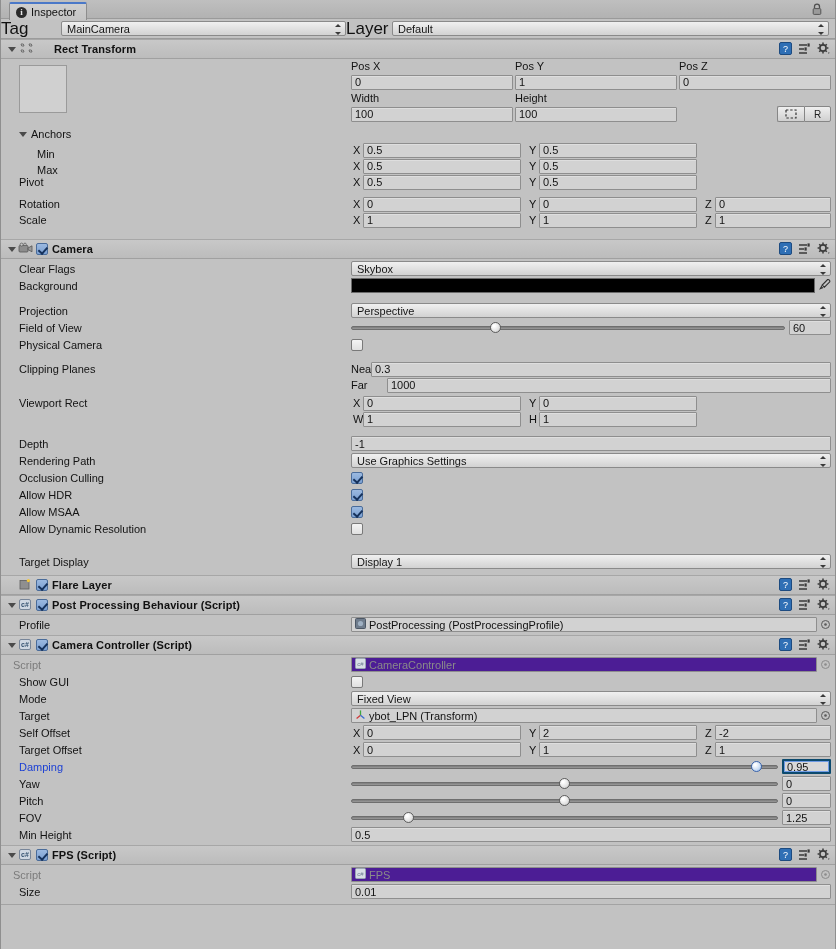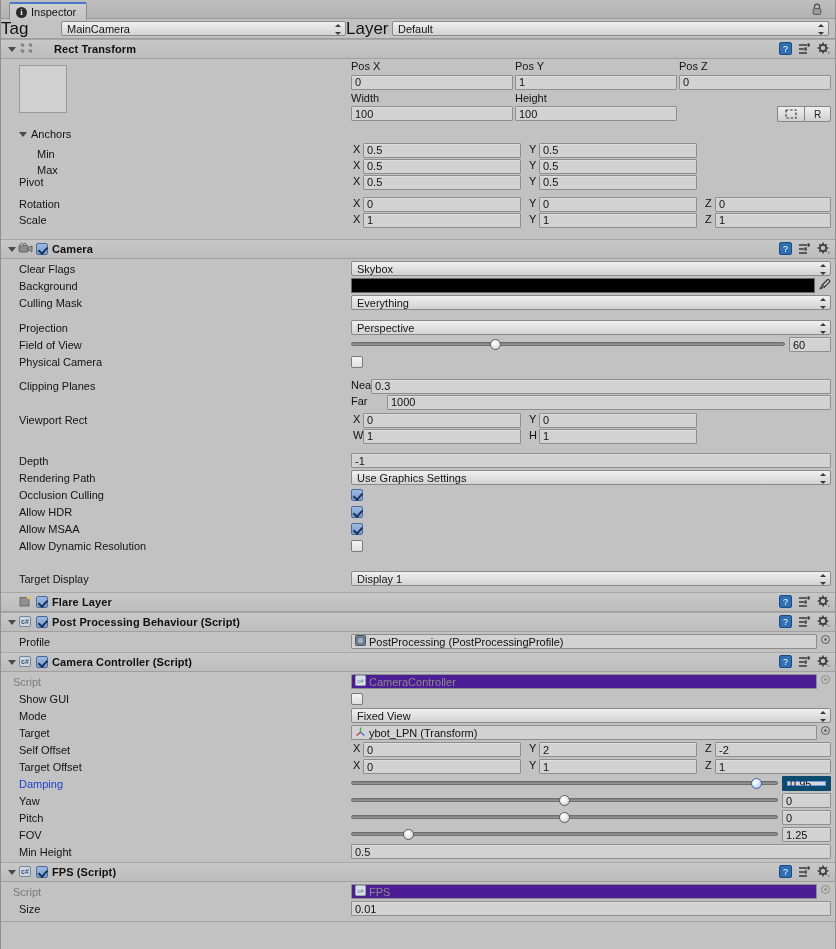--- a/index.html
+++ b/index.html
@@ -137,37 +137,37 @@
     color: #131313;
     white-space: nowrap;
   }
   .label.indent2 { padding-left: 36px; margin-top: 8px; }
   .label.dim { color: #7b7b7b; padding-left: 12px; }
   .label.blue { color: #1b3fd4; }
 
   .fields {
     position: absolute;
     left: 350px; right: 4px;
-    display: flex; align-items: flex-start;
+    display: flex; align-items: center;
   }
 
   
   .field {
     height: 15px;
     background: #d2d2d2;
     border: 1px solid #8e8e8e;
     border-radius: 1px;
     display: flex; align-items: center;
     padding: 0 3px;
     font-size: 11px;
     color: #131313;
     white-space: nowrap; overflow: hidden;
     box-shadow: inset 0 1px 0 rgba(255,255,255,.28);
   }
-  .field.focus { border: 5px solid #0c4a6e; box-shadow: 0 0 0 1px #6d9ae4 inset; background: #d8d8d8; }
+  .field.focus { border: 2px solid #0c4a6e; box-shadow: 0 0 0 1px #6d9ae4 inset; background: #d8d8d8; }
   .axis {
     width: 12px; text-align: left; font-size: 11px;
     flex: 0 0 12px; padding-left: 2px;
   }
   .colhdr { font-size: 11px; color: #131313; }
 
   
   .chk {
     width: 12px; height: 12px;
     background: linear-gradient(to bottom, #f4f4f4, #e0e0e0);
@@ -514,32 +514,20 @@
         <span class="colorfield" style="flex:1"></span>
         <span style="width:4px"></span>
         <span>
           <svg width="12" height="13" viewBox="0 0 12 13">
               <g stroke="#2e2e2e" stroke-width="1.1" fill="none">
                 <path d="M8.6 1.6 a1.8 1.8 0 0 1 2.2 2.2 L5.4 9.2 l-2.2-2.2z"></path>
                 <path d="M3 7.4 L1.3 10.6 L4.2 9.4"></path>
               </g>
             </svg>
         </span>
-      </div>
-    </div>
-    <div class="row h17">
-      <span class="label">Culling Mask</span>
-      <div class="fields">
-        <div class="popup" style="flex:1">
-          <span>Everything</span>
-          <span class="updown">
-              <i class="u"></i>
-              <i class="d"></i>
-            </span>
-        </div>
       </div>
     </div>
 
     <div class="row h17" style="margin-top:8px">
       <span class="label">Projection</span>
       <div class="fields">
         <div class="popup" style="flex:1">
           <span>Perspective</span>
           <span class="updown">
               <i class="u"></i>

